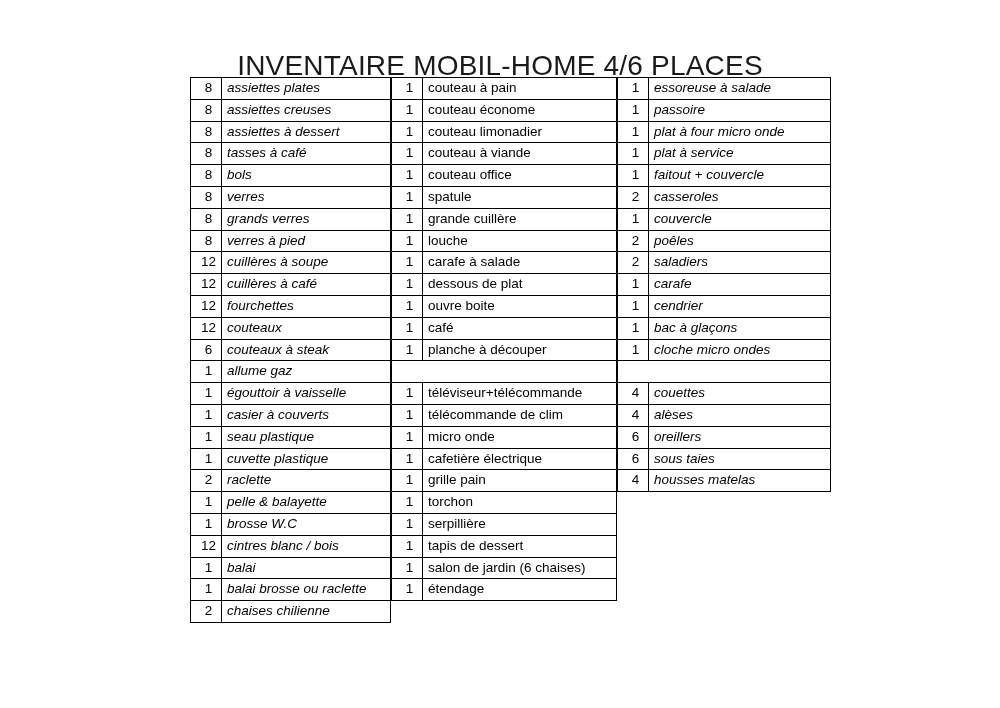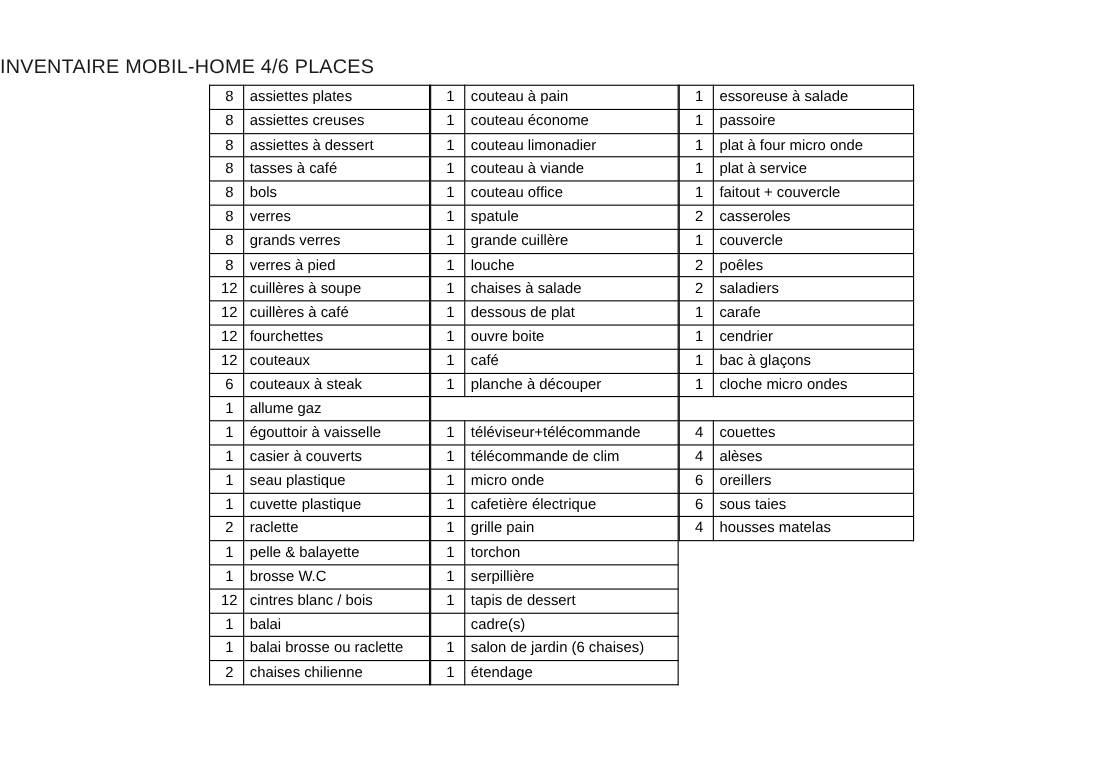--- a/index.html
+++ b/index.html
@@ -21,22 +21,22 @@
     top: 0;
     width: 1000px;
     height: 708px;
     background: #ffffff;
   }
   .doc-title {
     position: absolute;
     left: 0;
     top: 50px;
     width: 1000px;
-    text-align: left;
-    font-size: 18px;
+    text-align: center;
+    font-size: 28px;
     letter-spacing: 0.2px;
     color: #1a1a1a;
     font-family: "Liberation Sans", sans-serif;
   }
   .columns {
     position: absolute;
     left: 190px;
     top: 77px;
   }
   .col {
@@ -58,27 +58,27 @@
   }
   td.qty {
     text-align: center;
     padding: 0;
   }
   td.blank {
     border: none;
   }
   
   .c1 .qty { width: 25px; }
-  .c1 .lbl { width: 163px; }
+  .c1 .lbl { width: 163px; font-style: italic; }
   
   .c2 .qty { width: 25px; }
   .c2 .lbl { width: 188px; margin-left: 15px; }
   
   .c3 .qty { width: 25px; }
-  .c3 .lbl { width: 176px; }
+  .c3 .lbl { width: 176px; font-style: italic; }
   .spacer-row td {
     border: none;
     height: 20.8px;
   }
 </style>
 </head>
 <body>
 
 <div class="page">
 
@@ -220,21 +220,21 @@
             <tr>
               <td class="qty">1</td>
               <td class="lbl">grande cuillère</td>
             </tr>
             <tr>
               <td class="qty">1</td>
               <td class="lbl">louche</td>
             </tr>
             <tr>
               <td class="qty">1</td>
-              <td class="lbl">chaises à salade</td>
+              <td class="lbl">carafe à salade</td>
             </tr>
             <tr>
               <td class="qty">1</td>
               <td class="lbl">dessous de plat</td>
             </tr>
             <tr>
               <td class="qty">1</td>
               <td class="lbl">ouvre boite</td>
             </tr>
             <tr>
@@ -272,24 +272,20 @@
               <td class="qty">1</td>
               <td class="lbl">torchon</td>
             </tr>
             <tr>
               <td class="qty">1</td>
               <td class="lbl">serpillière</td>
             </tr>
             <tr>
               <td class="qty">1</td>
               <td class="lbl">tapis de dessert</td>
-            </tr>
-            <tr>
-              <td class="qty"></td>
-              <td class="lbl">cadre(s)</td>
             </tr>
             <tr>
               <td class="qty">1</td>
               <td class="lbl">salon de jardin (6 chaises)</td>
             </tr>
             <tr>
               <td class="qty">1</td>
               <td class="lbl">étendage</td>
             </tr>
           </tbody>

